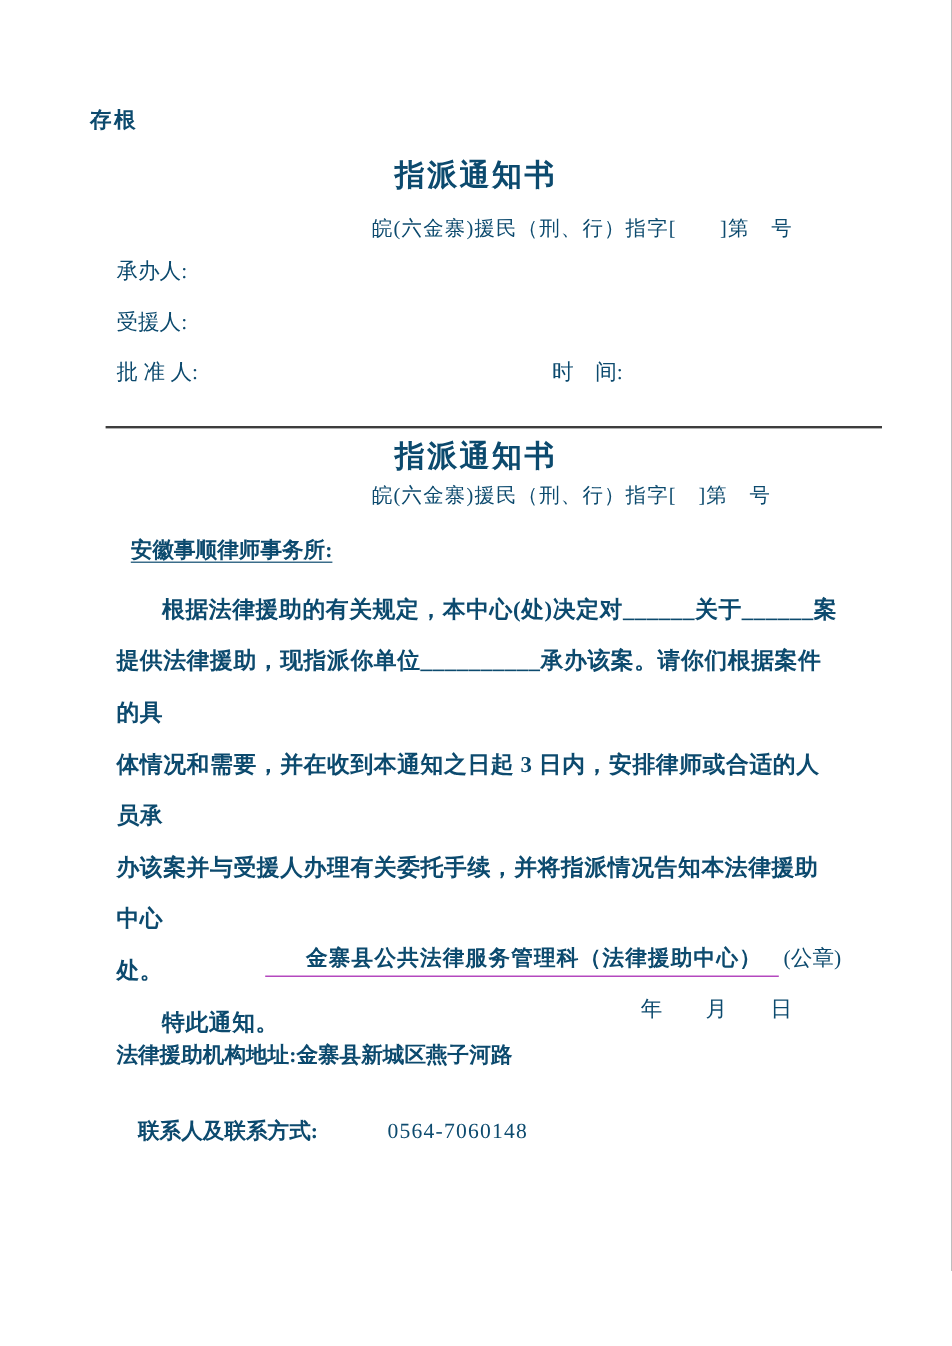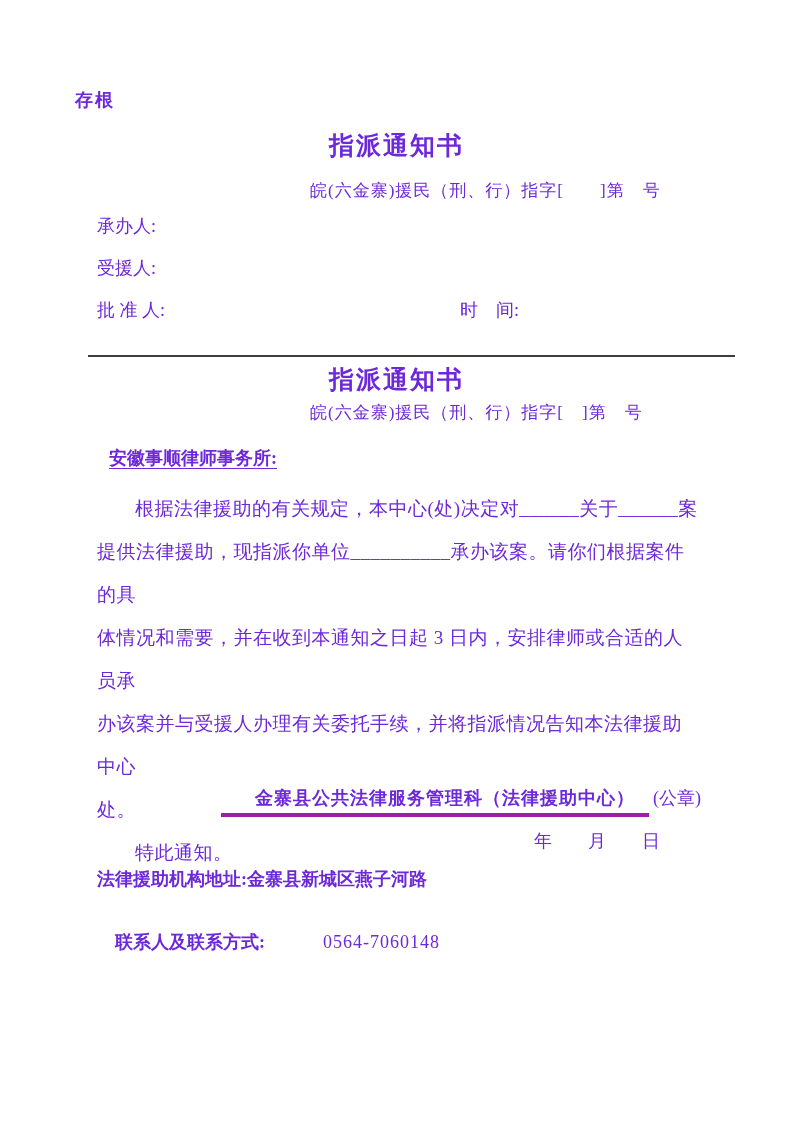--- a/index.html
+++ b/index.html
@@ -3,21 +3,21 @@
 <meta charset="utf-8">
 <style>
   * { margin: 0; padding: 0; box-sizing: border-box; }
   html, body { background: #888; }
   .page {
     position: relative;
     width: 793px;
     height: 1122px;
     margin: 0 auto;
     background: #ffffff;
-    color: #6d28d9;
+    color: #0c4a6e;
     font-family: "Liberation Serif", "DejaVu Serif", serif;
     overflow: hidden;
   }
   .stub-label {
     position: absolute;
     left: 75px; top: 88px;
     font-size: 18px;
     font-weight: bold;
     letter-spacing: 2px;
   }
@@ -71,33 +71,33 @@
     text-underline-offset: 4px;
   }
   .body-text {
     position: absolute;
     left: 97px; top: 487px;
     width: 604px;
     font-size: 19px;
     line-height: 43px;
     letter-spacing: 0.5px;
   }
-  .body-line { white-space: pre-wrap; }
+  .body-line { white-space: pre-wrap; font-weight: bold; }
   .indent { text-indent: 2em; }
   .sig-row {
     position: absolute;
     left: 97px; top: 786px;
     width: 604px;
     text-align: right;
     font-size: 18px;
     white-space: nowrap;
   }
   .sig-underline {
     display: inline-block;
-    border-bottom: 4px solid #a21caf;
+    border-bottom: 1px solid #a21caf;
     padding: 0 14px 3px 34px;
   }
   .sig-org { font-weight: bold; letter-spacing: 1px; }
   .sig-seal { display: inline-block; margin-left: 4px; }
   .date-row {
     position: absolute;
     left: 108px; top: 829px;
     width: 604px;
     padding-right: 52px;
     text-align: right;

